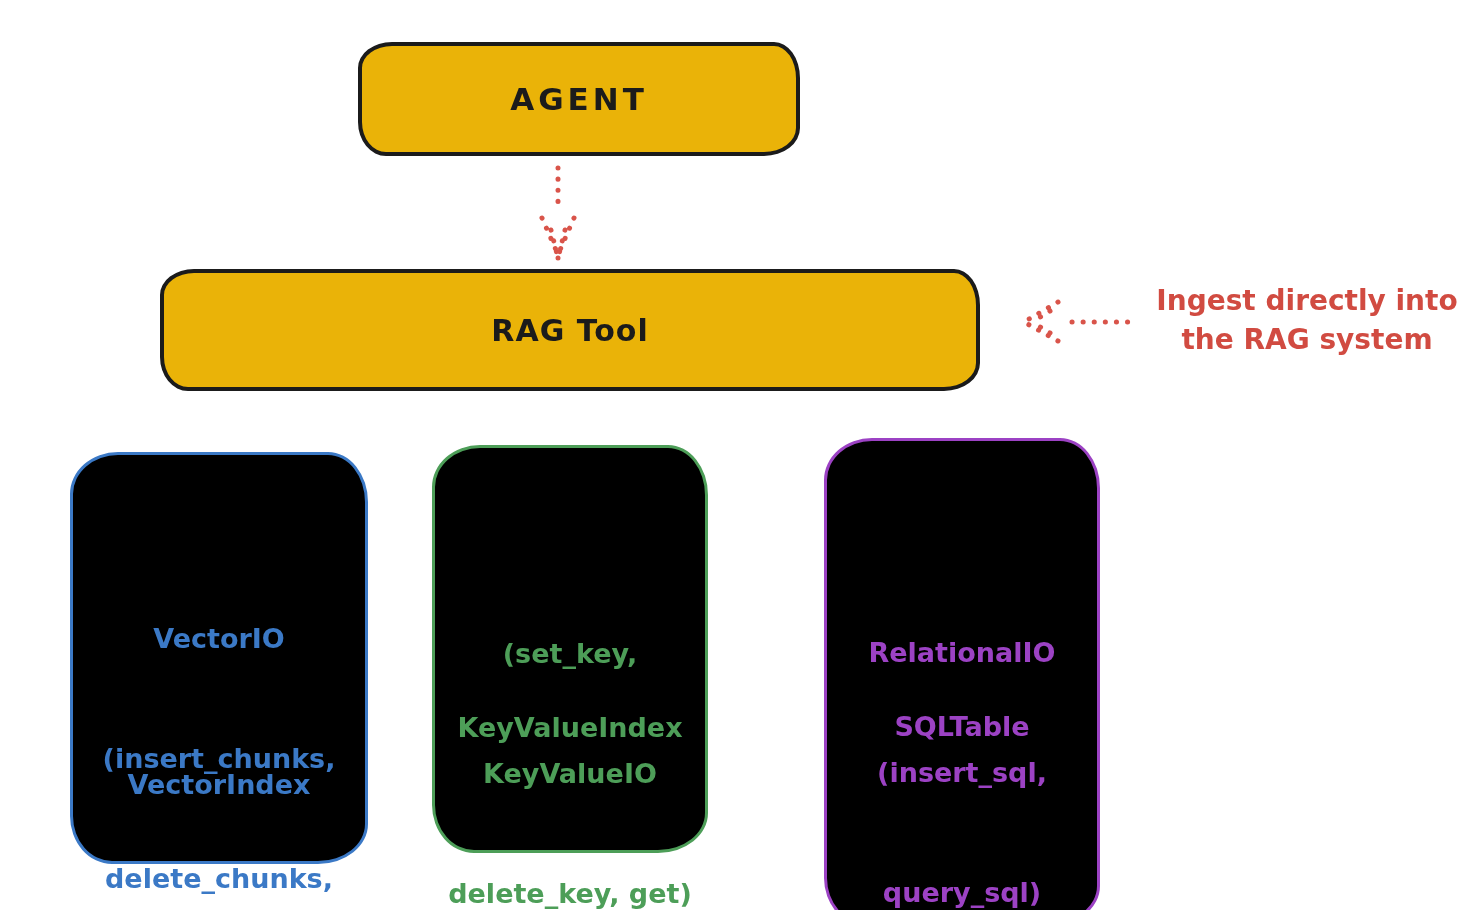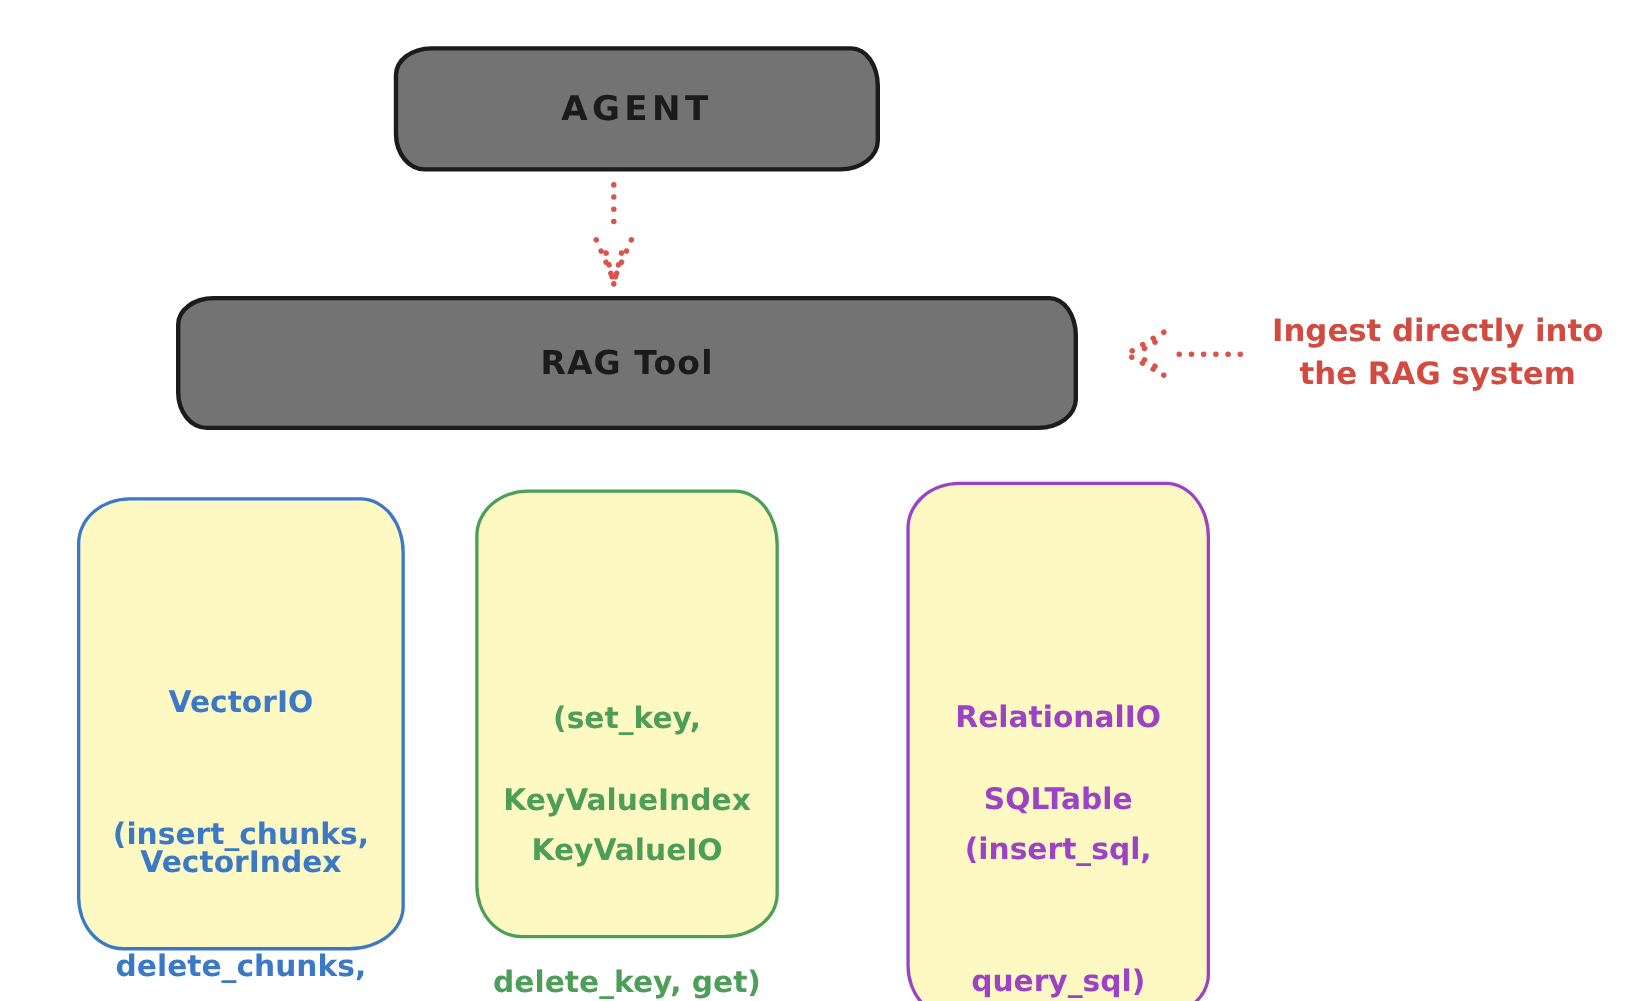--- a/index.html
+++ b/index.html
@@ -12,21 +12,21 @@
     width: 1484px;
     height: 910px;
     background: #ffffff;
     overflow: hidden;
     font-family: "DejaVu Sans", sans-serif;
   }
 
   
   .sketch-box {
     position: absolute;
-    background: #737373;
+    background: #eab308;
     border: 3px solid #1b1b1b;
     border-radius: 34px 26px 36px 28px / 26px 36px 28px 34px;
     display: flex;
     align-items: center;
     justify-content: center;
     box-sizing: border-box;
   }
   #agent-box {
     left: 358px; top: 42px;
     width: 442px; height: 114px;
@@ -46,21 +46,21 @@
   #rag-box .node-label {
     font-size: 30px;
     font-weight: 600;
     letter-spacing: 1px;
     color: #1b1b1b;
   }
 
   
   .card {
     position: absolute;
-    background: #fef9c3;
+    background: #000000;
     border-style: solid;
     border-width: 3.5px;
     border-radius: 48px 40px 50px 42px / 42px 50px 40px 48px;
     box-sizing: border-box;
   }
   #card-vector     { left: 70px;  top: 452px; width: 298px; height: 412px; }
   #card-keyvalue   { left: 432px; top: 445px; width: 276px; height: 408px; }
   #card-relational { left: 824px; top: 438px; width: 276px; height: 488px; }
 
   .card .api-block {

